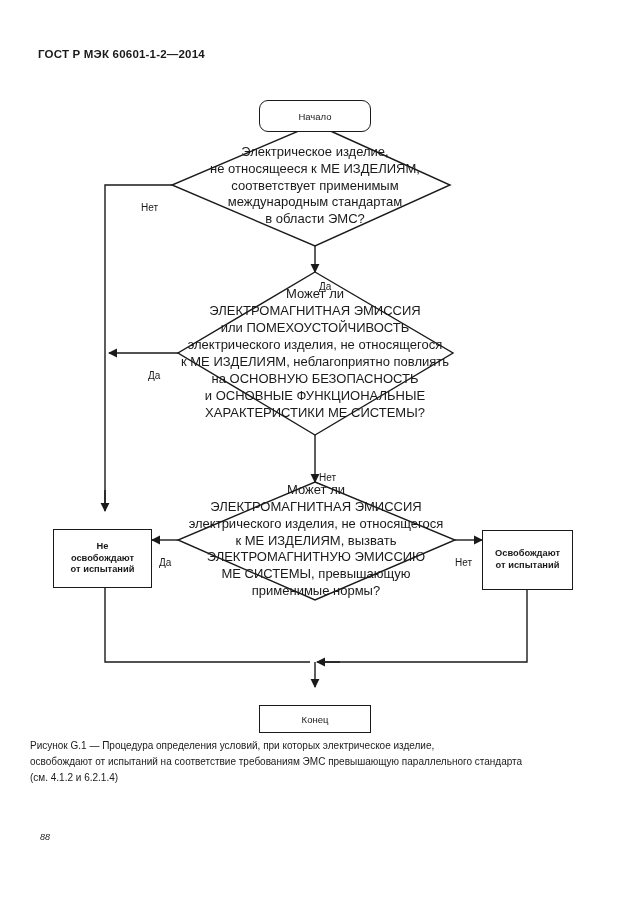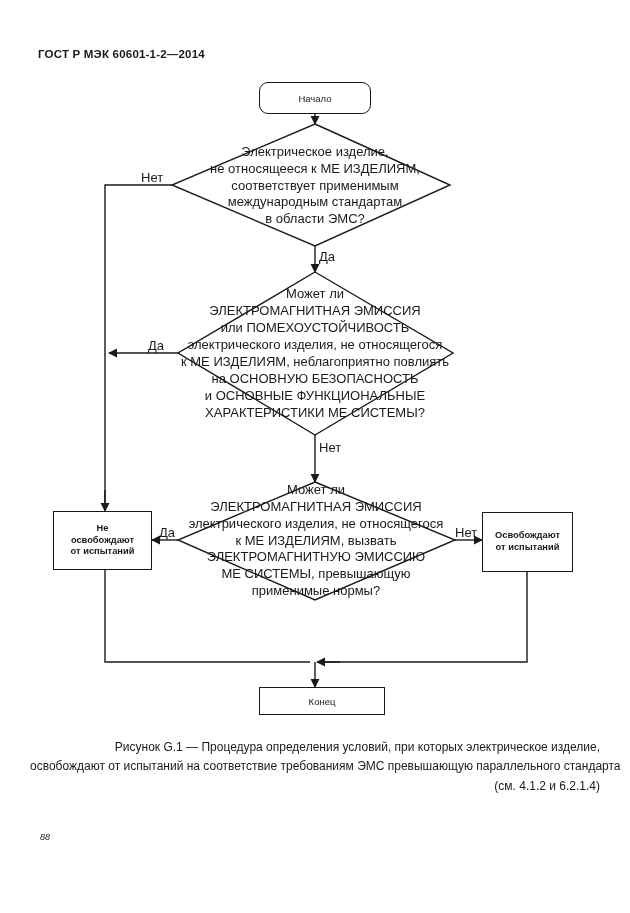--- a/index.html
+++ b/index.html
@@ -18,21 +18,21 @@
   .doc-header{
     position:absolute;left:38px;top:48px;
     font-size:11.5px;font-weight:bold;letter-spacing:.2px;
     white-space:nowrap;
   }
 
   
   #wires{position:absolute;left:0;top:0;width:630px;height:913px;}
 
   
-  .node{position:absolute;box-sizing:border-box;}
+  .node{position:absolute;box-sizing:border-box;margin-top:18px;}
 
   .term{
     border:1.4px solid #1a1a1a;background:#fff;
     display:flex;align-items:center;justify-content:center;
     text-align:center;font-size:9.5px;
   }
   .term.round{border-radius:9px;}
 
   .box-bold{
     border:1.6px solid #1a1a1a;background:#fff;
@@ -42,27 +42,27 @@
   }
 
   .dtext{
     position:absolute;text-align:center;
     font-size:13px;line-height:1.30;
     white-space:pre-line;
     display:flex;align-items:center;justify-content:center;
   }
 
   .edge-label{
-    position:absolute;font-size:13px;white-space:nowrap;
+    position:absolute;font-size:10px;white-space:nowrap;margin-top:32px;
   }
 
   
   .caption{
     position:absolute;left:30px;top:738px;width:570px;
-    text-align:right;font-size:12px;line-height:1.62;
+    text-align:left;font-size:10px;line-height:1.62;
   }
   .caption div{white-space:nowrap;}
 
   .folio{
     position:absolute;left:40px;top:832px;
     font-size:9px;
     font-style:italic;
   }
 </style>
 </head>
@@ -146,21 +146,21 @@
     <span style="white-space:pre-line;">Не
 освобождают
 от испытаний</span>
   </div>
 
   <div class="node box-bold" style="left:482px;top:512px;width:91px;height:60px;">
     <span style="white-space:pre-line;">Освобождают
 от испытаний</span>
   </div>
 
-  <div class="node term" style="left:259px;top:687px;width:126px;height:28px;">
+  <div class="node term" style="left:259px;top:687px;width:112px;height:28px;">
     <span>Конец</span>
   </div>
 
   <div class="edge-label" style="left:141px;top:170px;">Нет</div>
   <div class="edge-label" style="left:319px;top:249px;">Да</div>
   <div class="edge-label" style="left:148px;top:338px;">Да</div>
   <div class="edge-label" style="left:319px;top:440px;">Нет</div>
   <div class="edge-label" style="left:159px;top:525px;">Да</div>
   <div class="edge-label" style="left:455px;top:525px;">Нет</div>
 

